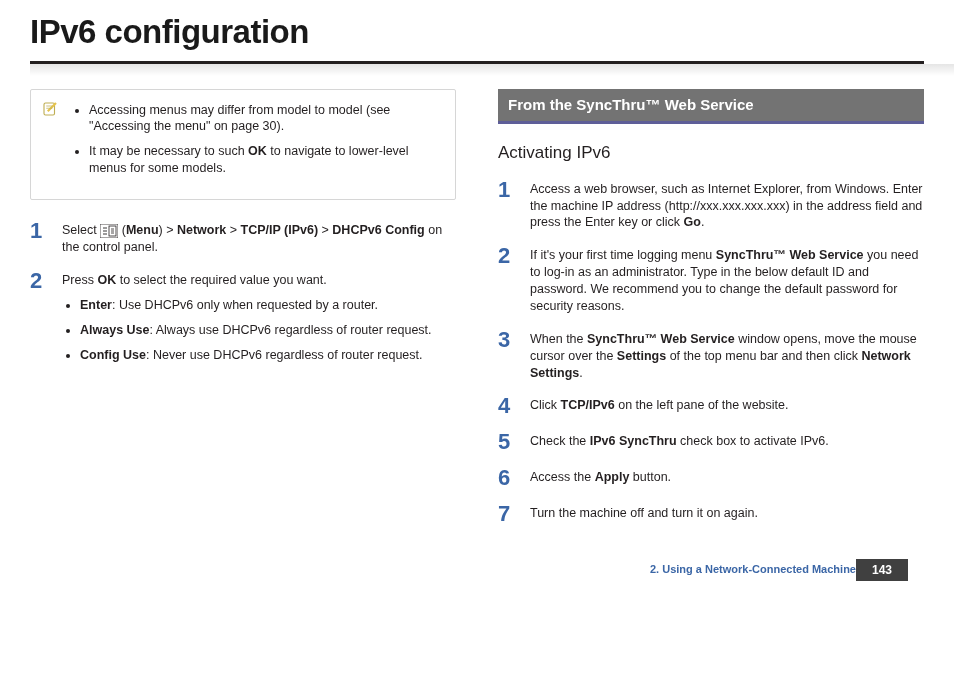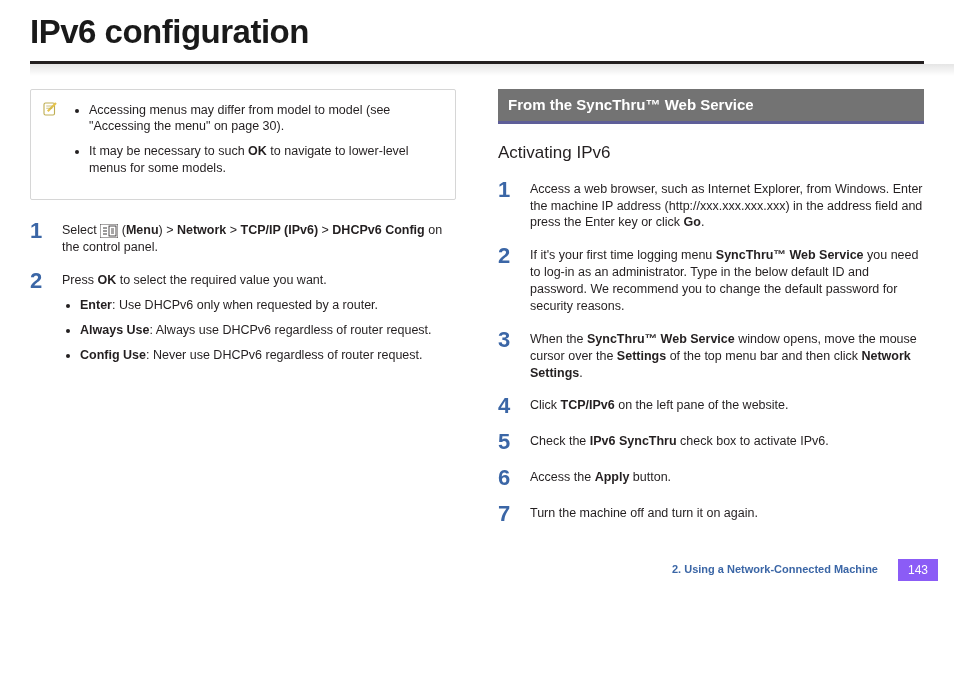--- a/index.html
+++ b/index.html
@@ -86,36 +86,36 @@
     margin-bottom: 18px;
   }
   .h3 {
     font-size: 17px;
     font-weight: 400;
     margin: 0 0 14px 0;
   }
   .footer {
     position: absolute;
     bottom: 10px;
-    right: 16px;
+    right: 46px;
     display: flex;
     align-items: center;
-    gap: 20px;
+    gap: 0;
   }
   .footer-label {
     color: #3b66a6;
     font-weight: 700;
     font-size: 11px;
   }
   .page-num {
-    background: #8b5cf6;
+    background: #404040;
     color: #fff;
-    font-weight: 400;
+    font-weight: 700;
     font-size: 12px;
-    padding: 3px 10px;
+    padding: 3px 16px;
   }
   b { font-weight: 700; }
   ul { list-style: disc; }
   .sub-list.small li { list-style: disc; }
 </style>
 </head>
 <body>
 
 <div class="page">
   <h1 class="title">IPv6 configuration</h1>

